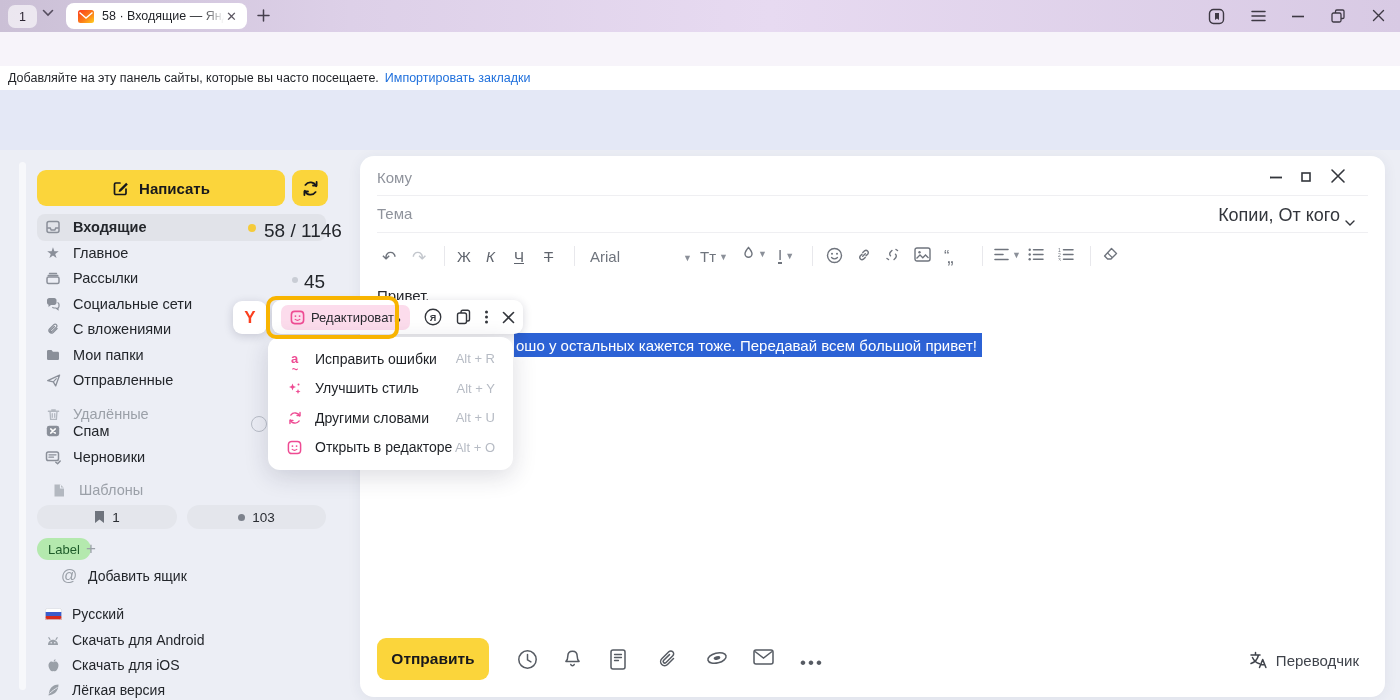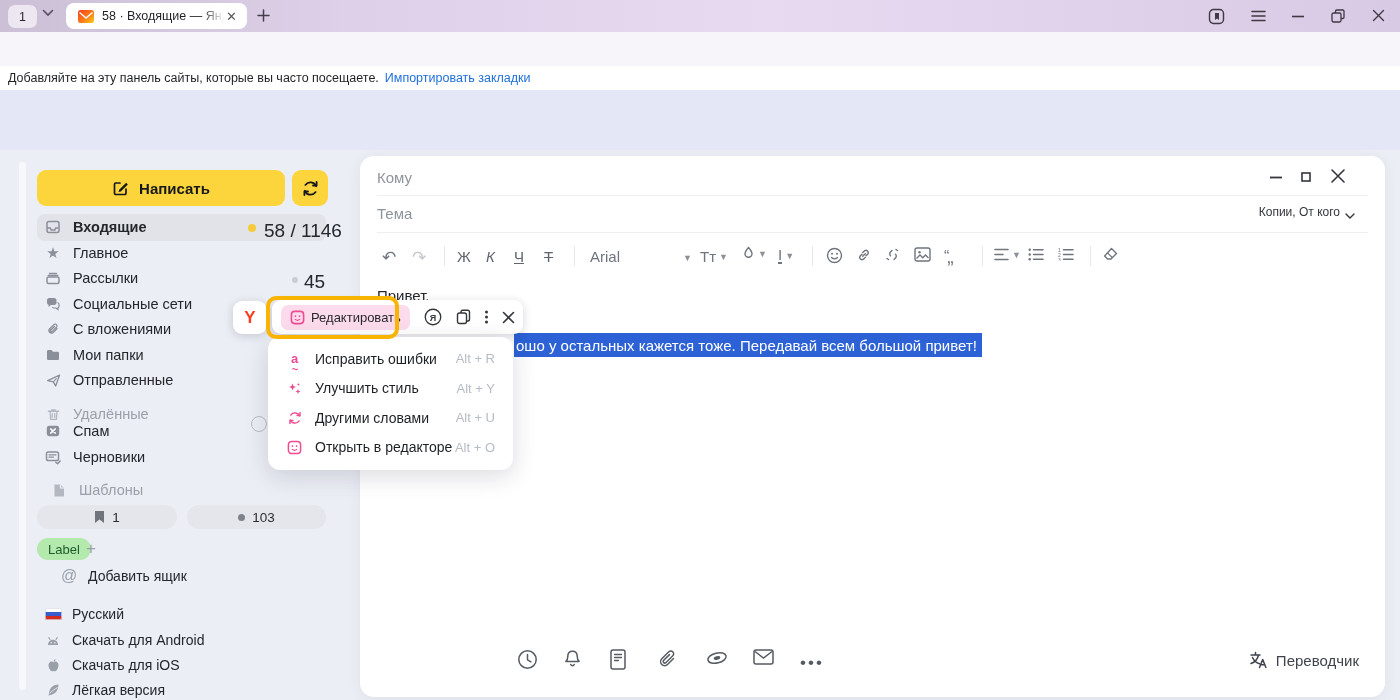--- a/index.html
+++ b/index.html
@@ -74,21 +74,21 @@
   #labelplus{left:86px;top:389px;font-size:17px;color:#9ba0a8;cursor:pointer;}
   .slink{position:absolute;display:flex;align-items:center;gap:10px;font-size:14px;color:#23262b;cursor:pointer;}
   .slink .sic{width:18px;display:flex;justify-content:center;color:#9aa0a8;}
   #spam-badge{left:251px;top:266px;width:16px;height:16px;border-radius:50%;border:1.5px solid #b9bec8;box-sizing:border-box;z-index:4;}
 
   
   #card{left:360px;top:6px;width:1025px;height:541px;background:#fff;border-radius:14px;box-shadow:0 2px 14px rgba(40,50,80,.07);}
   .cdiv{position:absolute;left:17px;right:17px;height:1px;background:#efeff2;}
   .fldlabel{position:absolute;left:17px;font-size:15px;color:#8f939c;}
   .wctl{position:absolute;color:#33363c;cursor:pointer;}
-  #ccfrom{position:absolute;right:30px;top:49px;font-size:12px;color:#33363c;display:flex;align-items:flex-end;gap:5px;cursor:pointer;}
+  #ccfrom{position:absolute;right:30px;top:49px;font-size:18px;color:#33363c;display:flex;align-items:flex-end;gap:5px;cursor:pointer;}
   .tbi{position:absolute;color:#6f747d;cursor:pointer;display:flex;align-items:center;}
   .tbl{font-size:15px;font-weight:500;color:#5f646d;}
   .tsep{position:absolute;top:90px;width:1px;height:20px;background:#e8e8ec;}
   .cv{font-size:9px;color:#8b9099;margin-left:3px;}
   #greeting{position:absolute;left:17px;top:131px;font-size:15px;color:#26282d;}
   #selband{position:absolute;left:154px;top:177px;height:24px;background:#2c62d5;color:#fff;font-size:15px;display:flex;align-items:center;padding:0 5px 0 2px;white-space:nowrap;z-index:1;}
   #btn-send{position:absolute;left:17px;top:482px;width:112px;height:42px;border-radius:9px;background:#fbd53b;font-size:15.5px;font-weight:bold;color:#17181c;display:flex;align-items:center;justify-content:center;cursor:pointer;}
   .bic{position:absolute;top:493px;color:#565b63;cursor:pointer;}
   #translator{position:absolute;right:26px;top:494px;display:flex;align-items:center;gap:8px;font-size:15px;color:#3f434b;cursor:pointer;}
 
@@ -621,20 +621,21 @@
     <div class="tbi" style="left:742px;top:91px;">
       <svg width="16" height="15" viewBox="0 0 16 15">
           <path d="M9.5 1.5l5 5-5.5 5.5H5.6L2.6 9l6.9-7.5z" stroke="currentColor" stroke-width="1.4" fill="none" stroke-linejoin="round"></path>
           <path d="M5.5 5.8l4.7 4.7" stroke="currentColor" stroke-width="1.2"></path>
         </svg>
     </div>
 
     <div id="greeting">Привет.</div>
     <div id="selband">ошо у остальных кажется тоже. Передавай всем большой привет!</div>
 
+    <div id="btn-send">Отправить</div>
     <div class="bic" style="left:157px;">
       <svg width="21" height="21" viewBox="0 0 21 21">
           <circle cx="10.5" cy="10.5" r="8.7" stroke="currentColor" stroke-width="1.5" fill="none"></circle>
           <path d="M10.5 5.5v5.4l3.4 2" stroke="currentColor" stroke-width="1.5" fill="none" stroke-linecap="round"></path>
         </svg>
     </div>
     <div class="bic" style="left:203px;">
       <svg width="19" height="21" viewBox="0 0 19 21">
           <path d="M9.5 2.2c3 0 4.7 2.2 4.7 5.1 0 3.5 1 4.4 1.9 5.1H2.9c.9-.7 1.9-1.6 1.9-5.1 0-2.9 1.7-5.1 4.7-5.1z" stroke="currentColor" stroke-width="1.5" fill="none" stroke-linejoin="round"></path>
           <path d="M7.8 15.5a1.8 1.8 0 0 0 3.4 0" stroke="currentColor" stroke-width="1.5" fill="none" stroke-linecap="round"></path>

